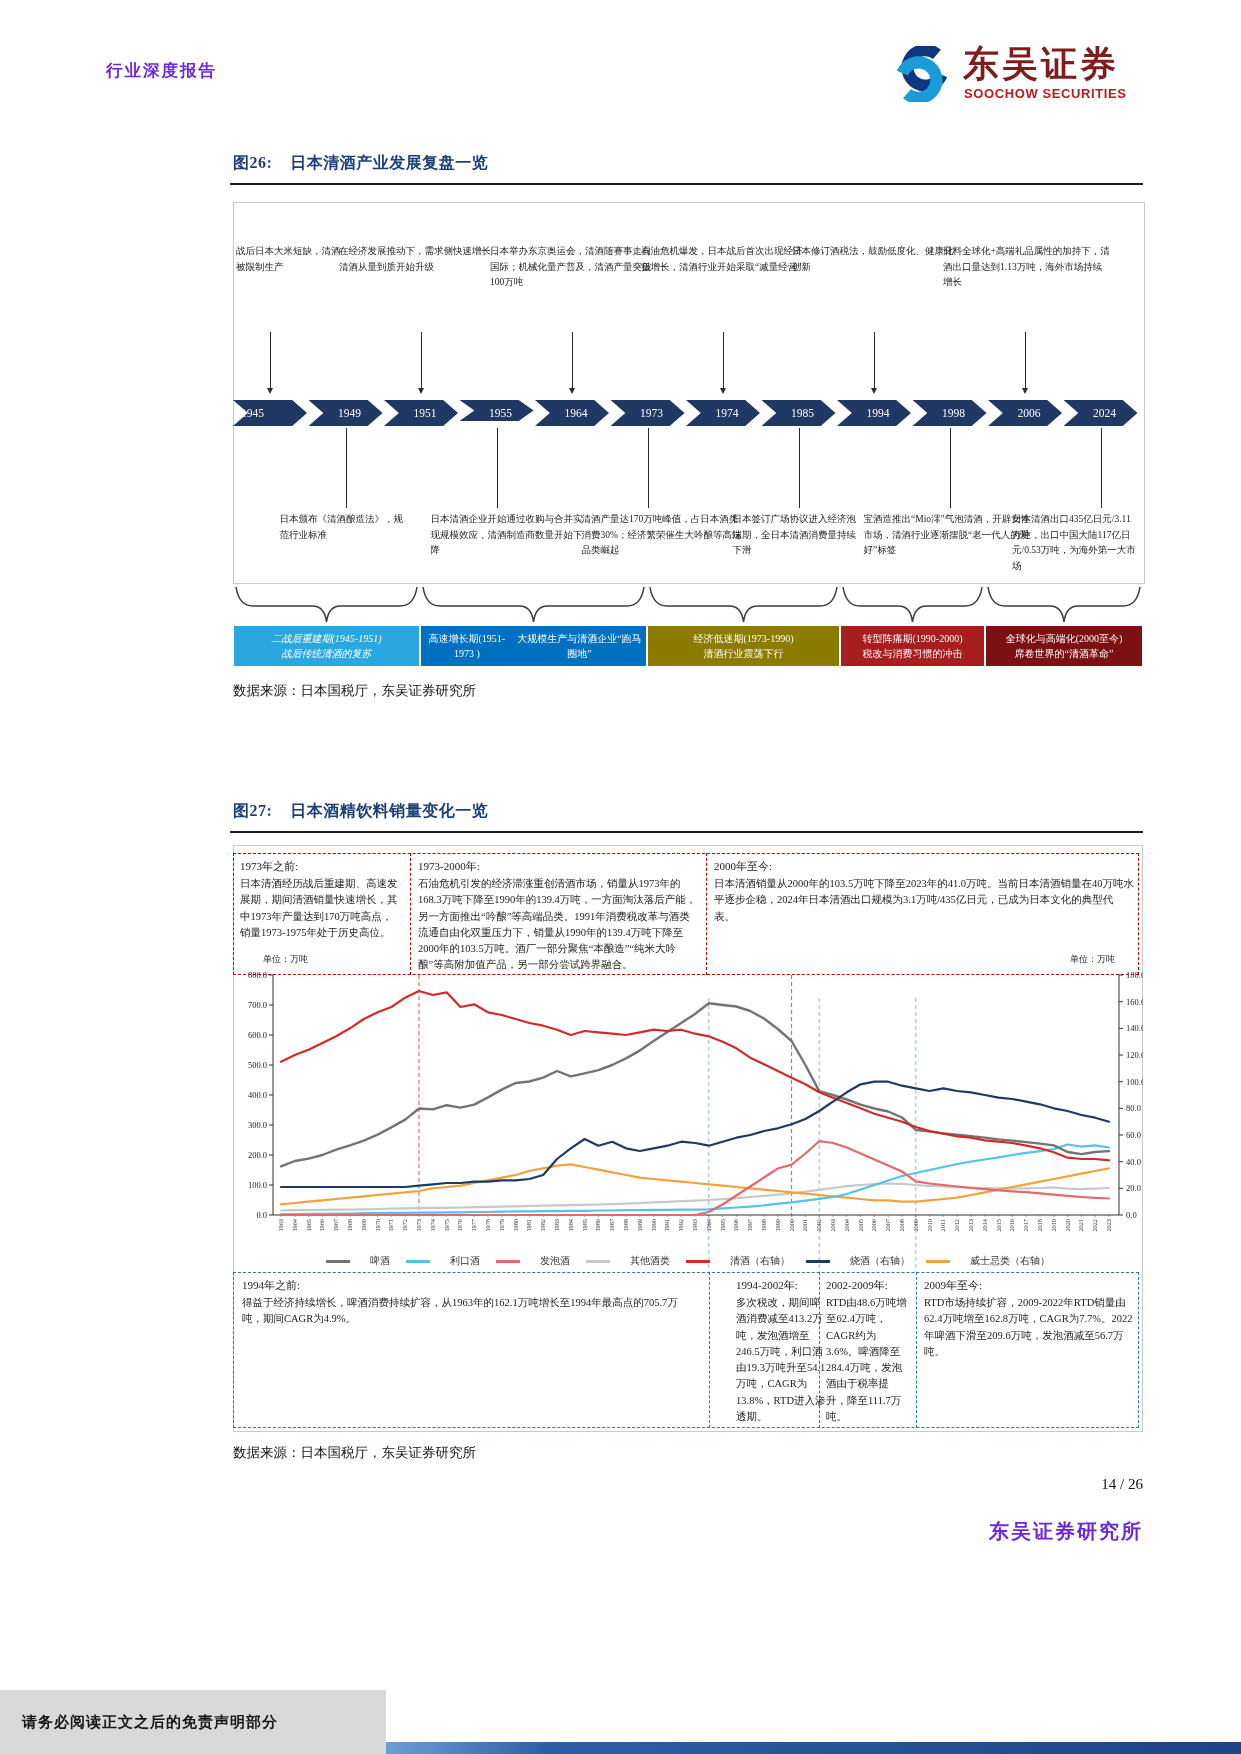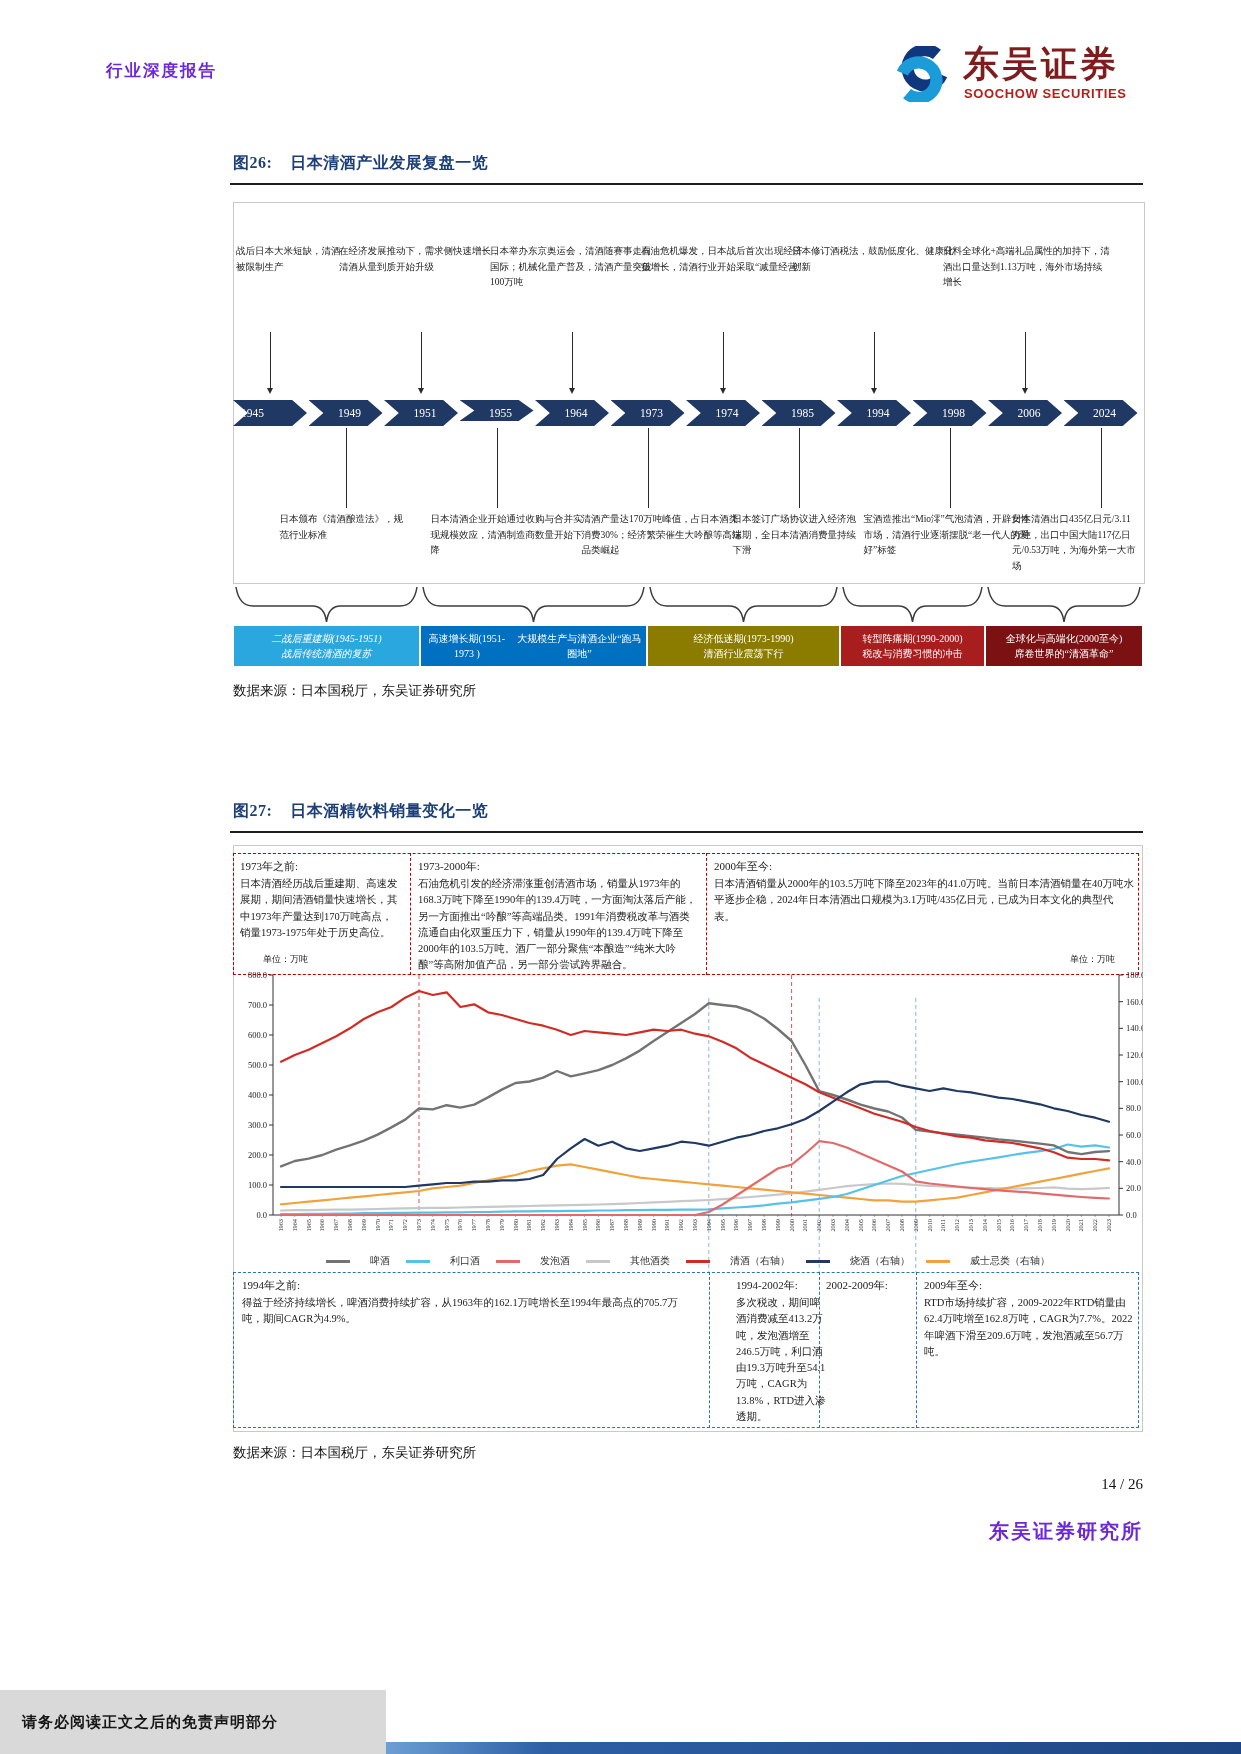--- a/index.html
+++ b/index.html
@@ -367,18 +367,19 @@
     <div class="abs" style="left: 242px; top: 1278px; width: 455px;">
       <div class="era-title">1994年之前:</div>
       <div class="era-body">得益于经济持续增长，啤酒消费持续扩容，从1963年的162.1万吨增长至1994年最高点的705.7万吨，期间CAGR为4.9%。</div>
     </div>
     <div class="abs" style="left: 717px; top: 1278px; width: 92px; margin-left: 19px;">
       <div class="era-title">1994-2002年:</div>
       <div class="era-body">多次税改，期间啤酒消费减至413.2万吨，发泡酒增至246.5万吨，利口酒由19.3万吨升至54.1万吨，CAGR为13.8%，RTD进入渗透期。</div>
     </div>
     <div class="abs" style="left: 826px; top: 1278px; width: 82px;">
       <div class="era-title">2002-2009年:</div>
+      <div class="era-body">RTD由48.6万吨增至62.4万吨，CAGR约为3.6%。啤酒降至284.4万吨，发泡酒由于税率提升，降至111.7万吨。</div>
     </div>
     <div class="abs" style="left: 924px; top: 1278px; width: 210px;">
       <div class="era-title">2009年至今:</div>
       <div class="era-body">RTD市场持续扩容，2009-2022年RTD销量由62.4万吨增至162.8万吨，CAGR为7.7%。2022年啤酒下滑至209.6万吨，发泡酒减至56.7万吨。</div>
     </div>
   </div>
 
 </body></html>

